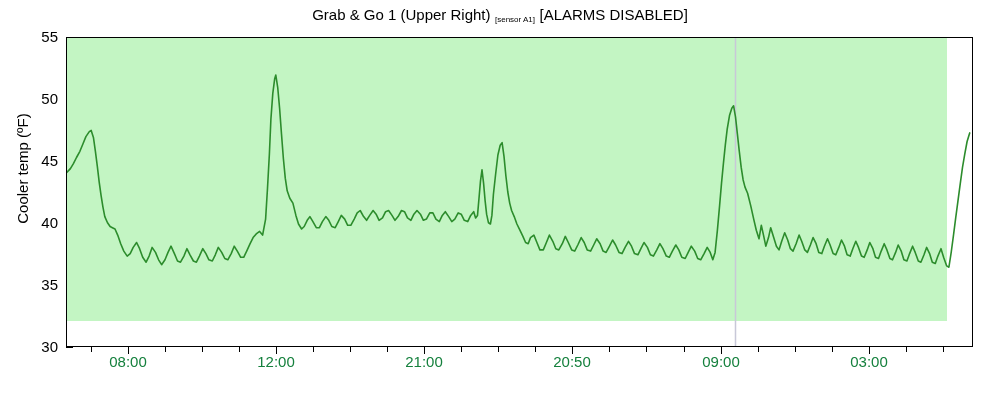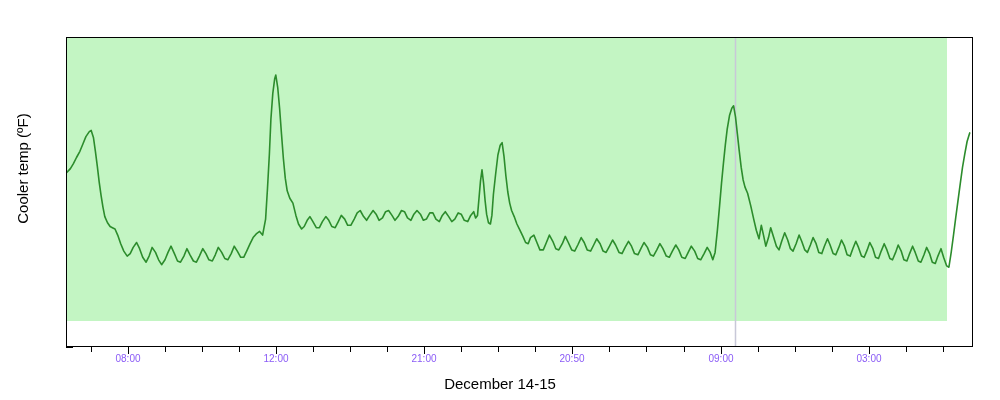--- a/index.html
+++ b/index.html
@@ -43,35 +43,48 @@
     white-space:nowrap;
   }
   .ytick-mark{position:absolute;left:66px;width:7px;height:1px;background:#000;}
   .ytick-mark.minor{width:5px;}
 
   
   .xtick-mark{position:absolute;top:347px;width:1px;height:7px;background:#000;}
   .xtick-mark.minor{height:5px;}
   .xtick-label{
     position:absolute;top:353px;width:80px;margin-left:-40px;
-    text-align:center;font-size:10px;color:#8b5cf6;white-space:nowrap;
+    text-align:center;font-size:15px;color:#15803d;white-space:nowrap;
   }
   #xtitle{
     position:absolute;left:0;top:375px;width:1000px;
     text-align:center;font-size:15px;color:#000;
   }
 </style>
 </head>
 <body>
 
 <div id="chart-root">
 
+  <div id="title-bar">
+    <span class="t-main">Grab &amp; Go 1 (Upper Right)</span>
+    <span class="t-small">[sensor A1]</span>
+    <span class="t-alarm">[ALARMS DISABLED]</span>
+  </div>
 
   <div id="ytitle">Cooler temp (ºF)</div>
 
+  <div id="ylabels">
+    <div class="ytick-label" style="top:30px">55</div>
+    <div class="ytick-label" style="top:92px">50</div>
+    <div class="ytick-label" style="top:154px">45</div>
+    <div class="ytick-label" style="top:216px">40</div>
+    <div class="ytick-label" style="top:278px">35</div>
+    <div class="ytick-label" style="top:340px">30</div>
+  </div>
 
   <div>
     <div class="ytick-mark" style="top:37px"></div>
     <div class="ytick-mark minor" style="top:49px"></div>
     <div class="ytick-mark minor" style="top:62px"></div>
     <div class="ytick-mark minor" style="top:74px"></div>
     <div class="ytick-mark minor" style="top:87px"></div>
     <div class="ytick-mark" style="top:99px"></div>
     <div class="ytick-mark minor" style="top:111px"></div>
     <div class="ytick-mark minor" style="top:124px"></div>
@@ -132,15 +145,14 @@
 
   <div>
     <div class="xtick-label" style="left:128px">08:00</div>
     <div class="xtick-label" style="left:276px">12:00</div>
     <div class="xtick-label" style="left:424px">21:00</div>
     <div class="xtick-label" style="left:572px">20:50</div>
     <div class="xtick-label" style="left:721px">09:00</div>
     <div class="xtick-label" style="left:869px">03:00</div>
   </div>
 
-  <div id="xtitle">December 14-15</div>
 
 </div>
 
 </body></html>

